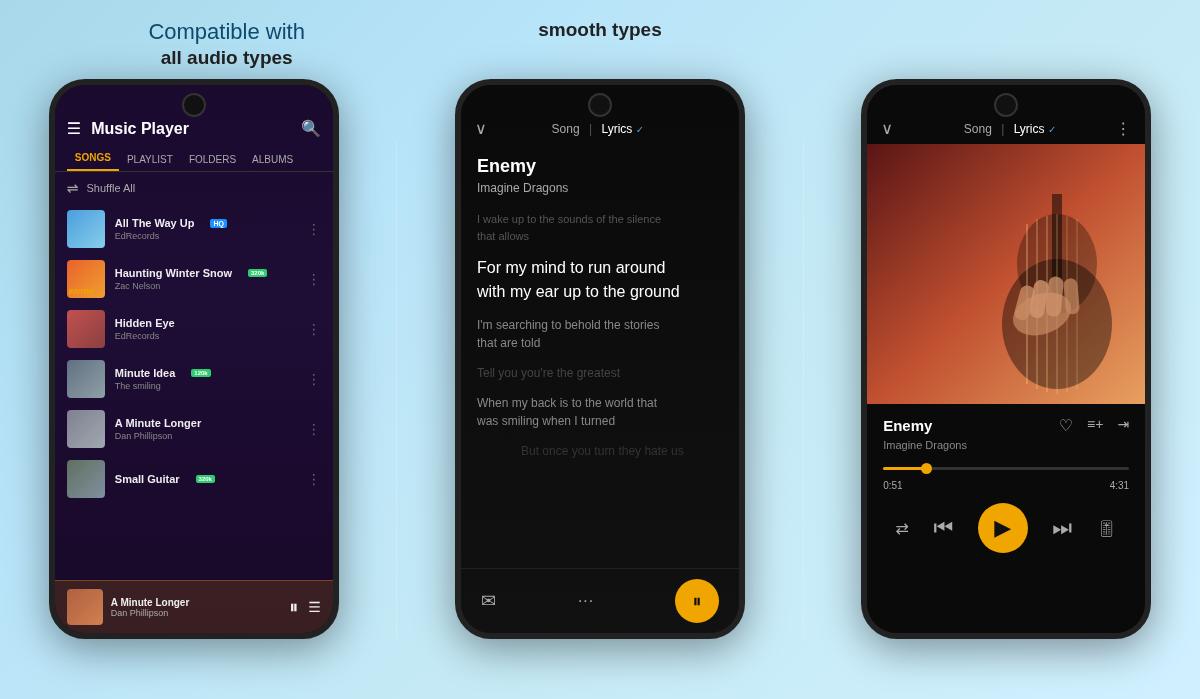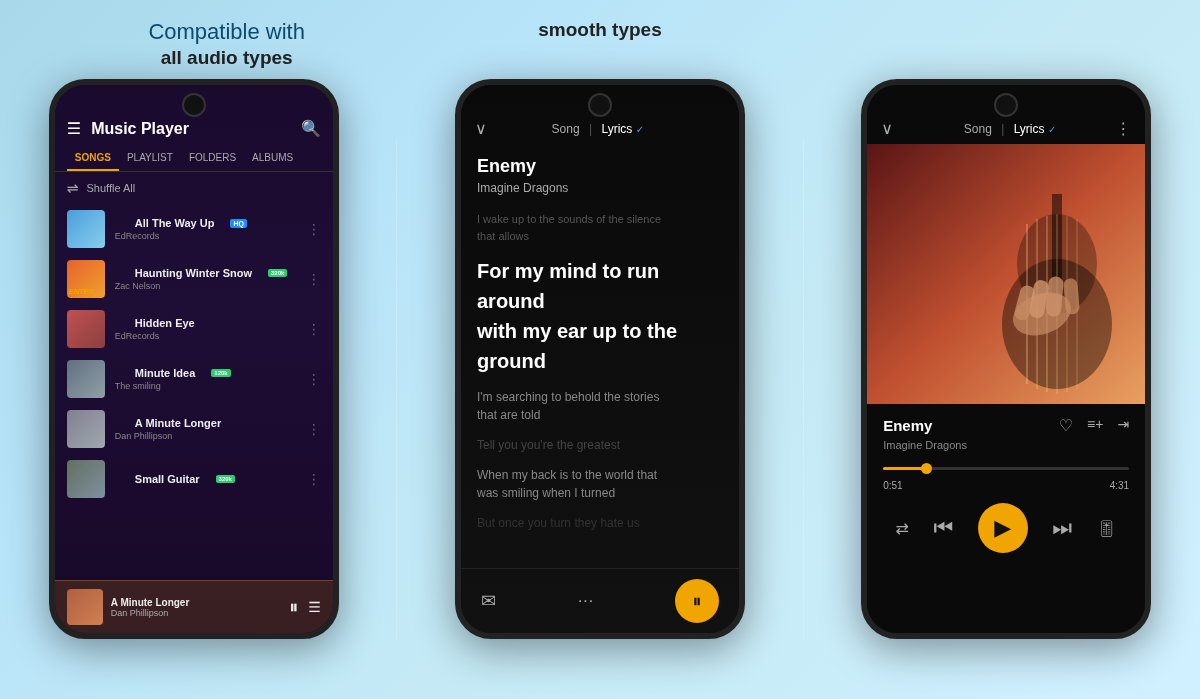--- a/index.html
+++ b/index.html
@@ -94,20 +94,21 @@
     }
 
     .p1-header .hamburger { font-size: 16px; margin-right: 10px; }
     .p1-header .title { font-size: 16px; font-weight: 700; color: white; flex: 1; }
     .p1-header .search { font-size: 16px; }
 
     .p1-tabs {
       display: flex;
       padding: 4px 12px 0;
       border-bottom: 1px solid #333;
+      align-items: flex-end;
     }
 
     .p1-tab {
       font-size: 10px;
       padding: 4px 8px 6px;
       color: #aaa;
       cursor: pointer;
     }
 
     .p1-tab.active {
@@ -149,21 +150,20 @@
     .thumb-mountain { background: linear-gradient(135deg, #808090 0%, #a0a8b0 100%); }
 
     .p1-song-info { flex: 1; }
     .p1-song-name {
       font-size: 11px;
       color: #eee;
       font-weight: 600;
       display: flex;
       align-items: center;
       gap: 16px;
-      margin-left: 20px;
     }
 
     .quality-badge {
       background: #1e90ff;
       color: white;
       font-size: 7px;
       padding: 1px 3px;
       border-radius: 2px;
       font-weight: 700;
     }
@@ -227,22 +227,22 @@
     .p2-lyrics { padding: 0 16px; flex: 1; overflow: hidden; }
     .p2-lyric-line {
       font-size: 12px;
       color: #555;
       margin-bottom: 12px;
       line-height: 1.5;
     }
 
     .p2-lyric-line.active {
       color: white;
-      font-size: 20px;
-      font-weight: 700;
+      font-size: 16px;
+      font-weight: 400;
     }
 
     .p2-lyric-line.near {
       color: #888;
     }
 
     .p2-footer {
       display: flex;
       align-items: center;
       justify-content: space-between;
@@ -506,21 +506,21 @@
 
       <div class="p2-song-title">Enemy</div>
       <div class="p2-song-artist">Imagine Dragons</div>
 
       <div class="p2-lyrics">
         <div class="p2-lyric-line" style="color:#555;font-size:11px;">I wake up to the sounds of the silence<br>that allows</div>
         <div class="p2-lyric-line active">For my mind to run around<br>with my ear up to the ground</div>
         <div class="p2-lyric-line near">I'm searching to behold the stories<br>that are told</div>
         <div class="p2-lyric-line" style="color:#444;">Tell you you're the greatest</div>
         <div class="p2-lyric-line near">When my back is to the world that<br>was smiling when I turned</div>
-        <div class="p2-lyric-line" style="color:#333;">But once you turn they hate us</div>
+        <div class="p2-lyric-line" style="color:#333;margin-left:44px;">But once you turn they hate us</div>
       </div>
 
       <div class="p2-footer">
         <span class="p2-footer-icon">✉</span>
         <span class="p2-footer-icon" style="font-size:16px;">···</span>
         <div class="p2-pause-btn">⏸</div>
       </div>
 
     </div>
   </div>

